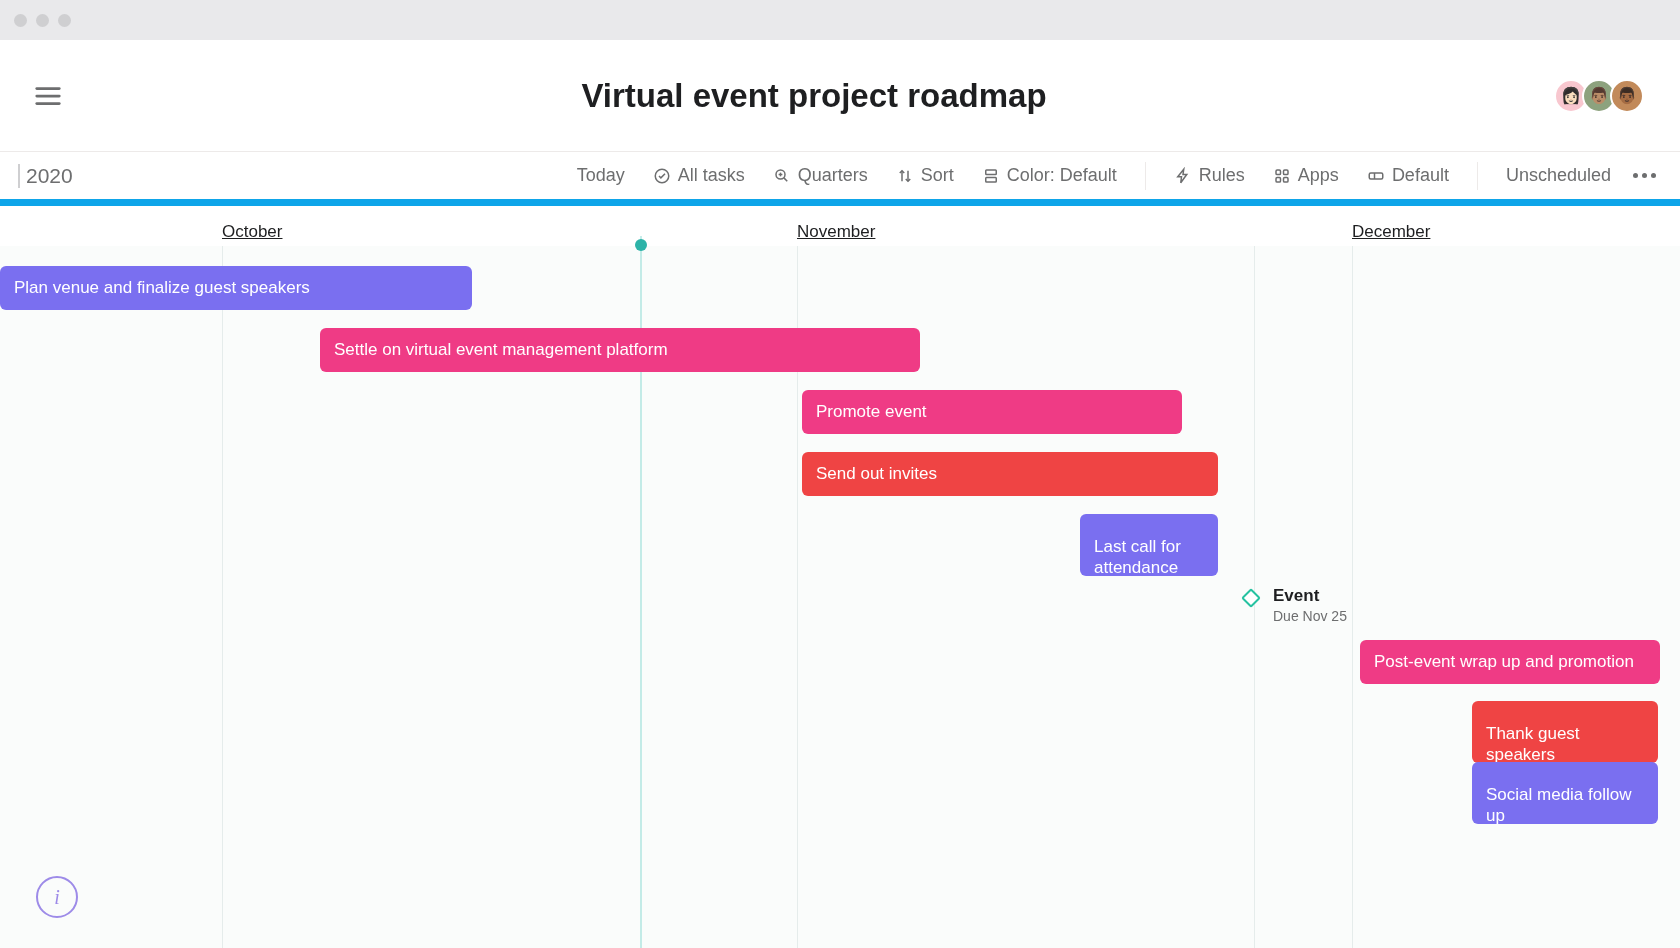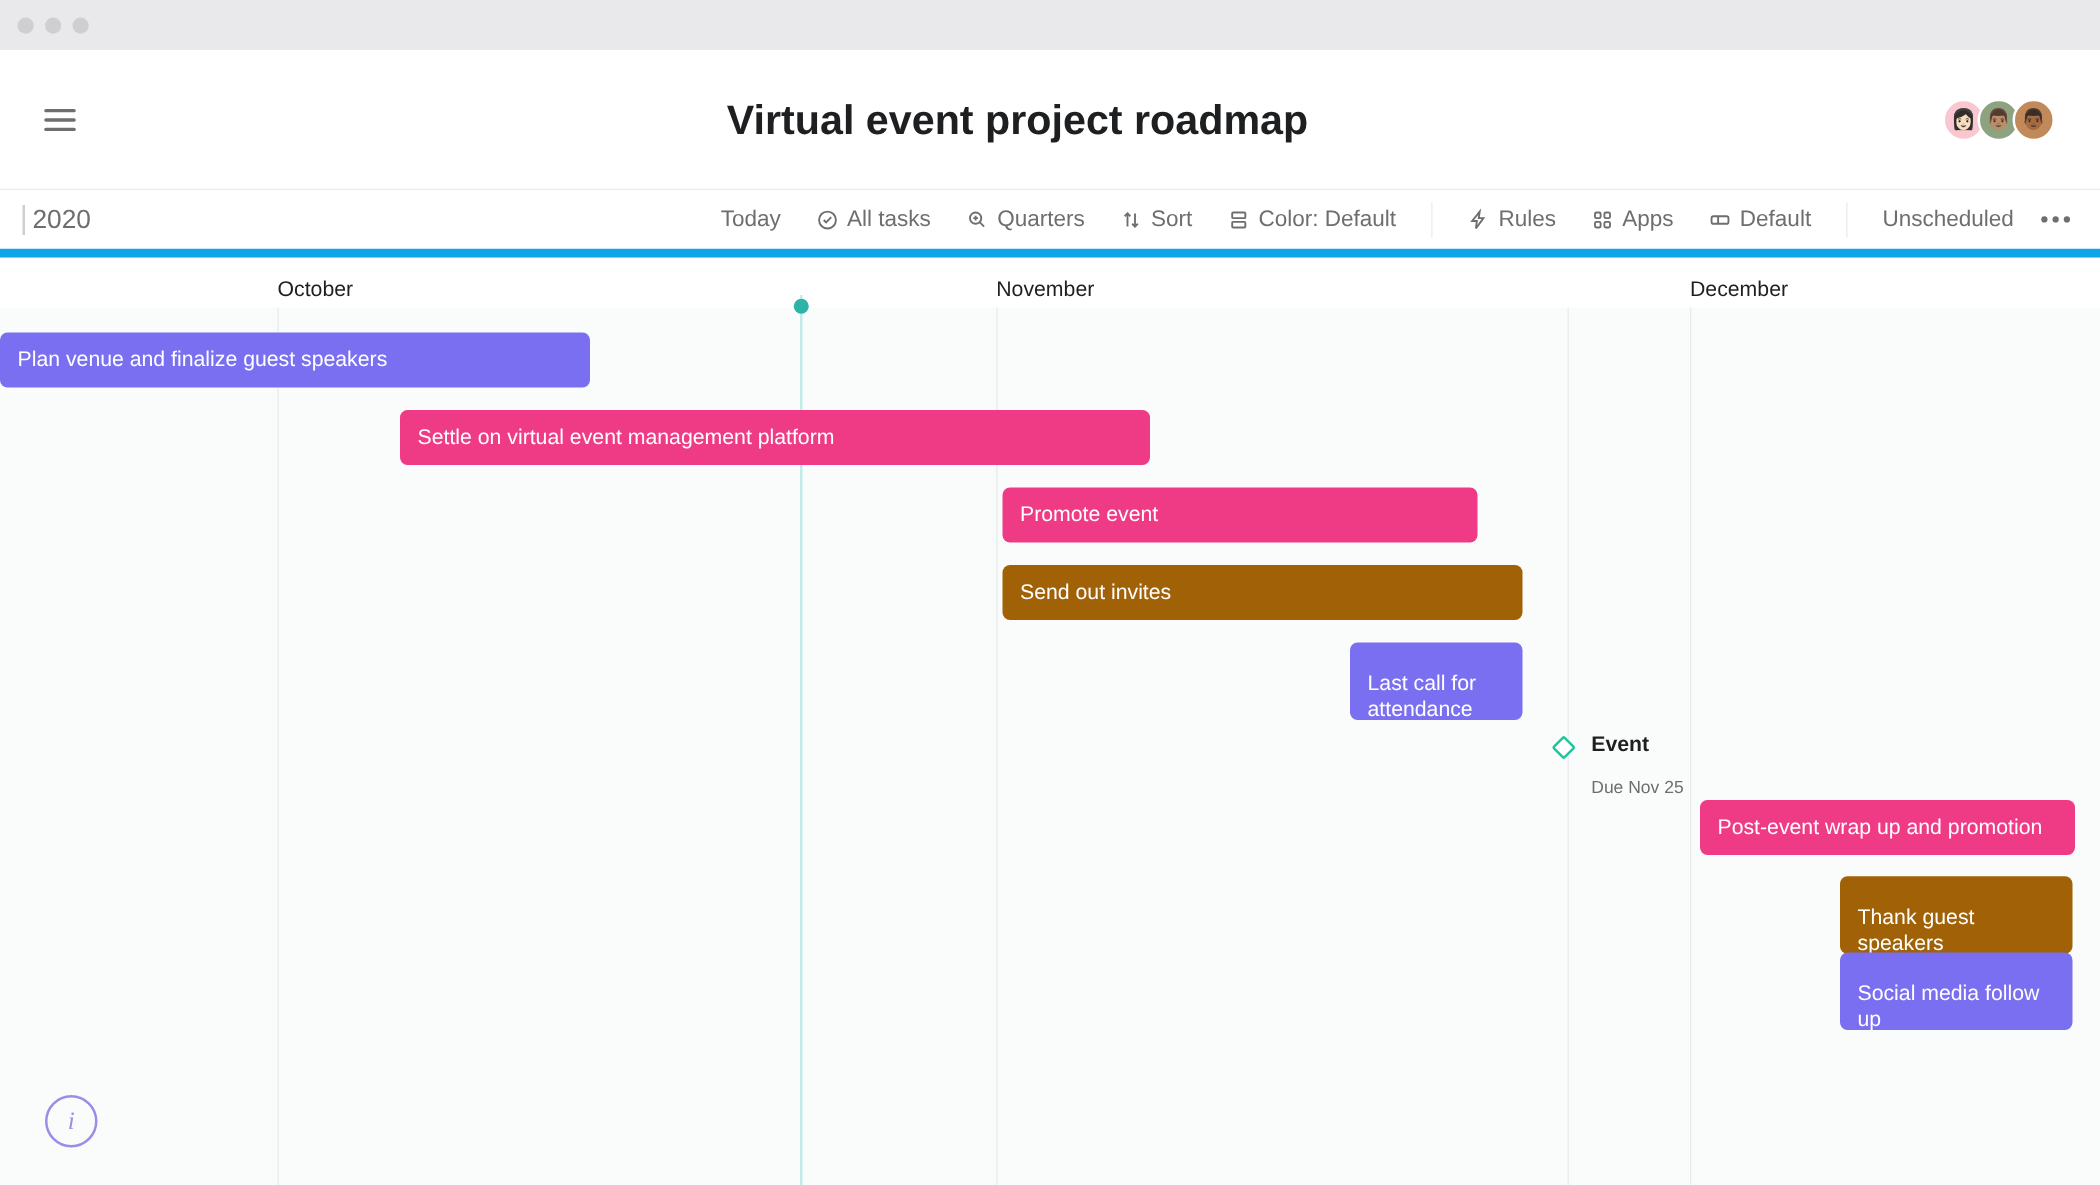--- a/index.html
+++ b/index.html
@@ -99,21 +99,21 @@
   .month-row {
     height: 40px;
     display: flex;
     align-items: flex-end;
     font-size: 17px;
     color: #1e1f21;
     font-weight: 500;
     position: relative;
     padding-bottom: 4px;
   }
-  .month-label { position: absolute; }
+  .month-label { position: absolute; text-decoration: underline; }
   .gantt {
     position: relative;
     height: calc(100% - 40px);
     background: #fafcfb;
   }
   .vline {
     position: absolute; top: 0; bottom: 0; width: 1px;
     background: #e5eceb;
   }
   .today-line {
@@ -135,38 +135,38 @@
     padding: 0 14px;
     color: #fff;
     font-size: 17px;
     font-weight: 500;
     cursor: pointer;
     overflow: hidden;
   }
   .task.multi { align-items:flex-start; padding-top:22px; padding-bottom:6px; height: 62px; line-height:1.25; }
   .c-purple { background:#7a6ff0; }
   .c-pink   { background:#ef3b85; }
-  .c-teal   { background:#a16207; }
+  .c-teal   { background:#ef4444; }
 
   .milestone {
     position: absolute;
     display: flex;
     align-items: flex-start;
     gap: 15px;
     cursor: pointer;
   }
   .milestone .diamond {
     width: 14px; height: 14px; border: 2.5px solid #25c2a0;
     transform: rotate(45deg);
     background: #fff;
     border-radius: 2px;
     margin-top: 5px;
   }
   .milestone .ms-title { font-size: 17px; font-weight: 600; color:#1e1f21;}
-  .milestone .ms-sub   { font-size: 14px; color:#6d6e6f; margin-top:15px;}
+  .milestone .ms-sub   { font-size: 14px; color:#6d6e6f; margin-top:2px;}
 
   .info-btn {
     position: absolute;
     left: 36px; bottom: 30px;
     width: 42px; height: 42px; border-radius: 50%;
     border: 2px solid #9d8be8;
     display:flex; align-items:center; justify-content:center;
     color:#9d8be8; font-style: italic; font-family: Georgia, serif;
     font-size: 20px;
     cursor: pointer;

